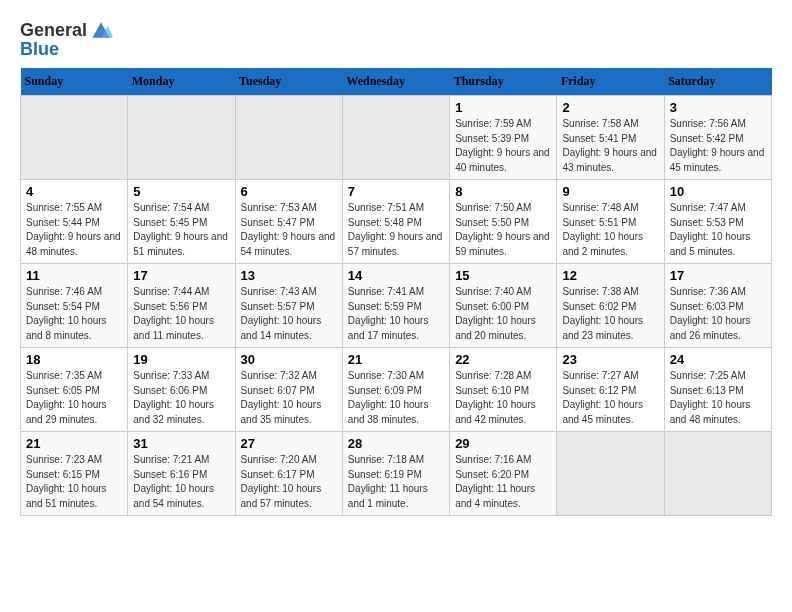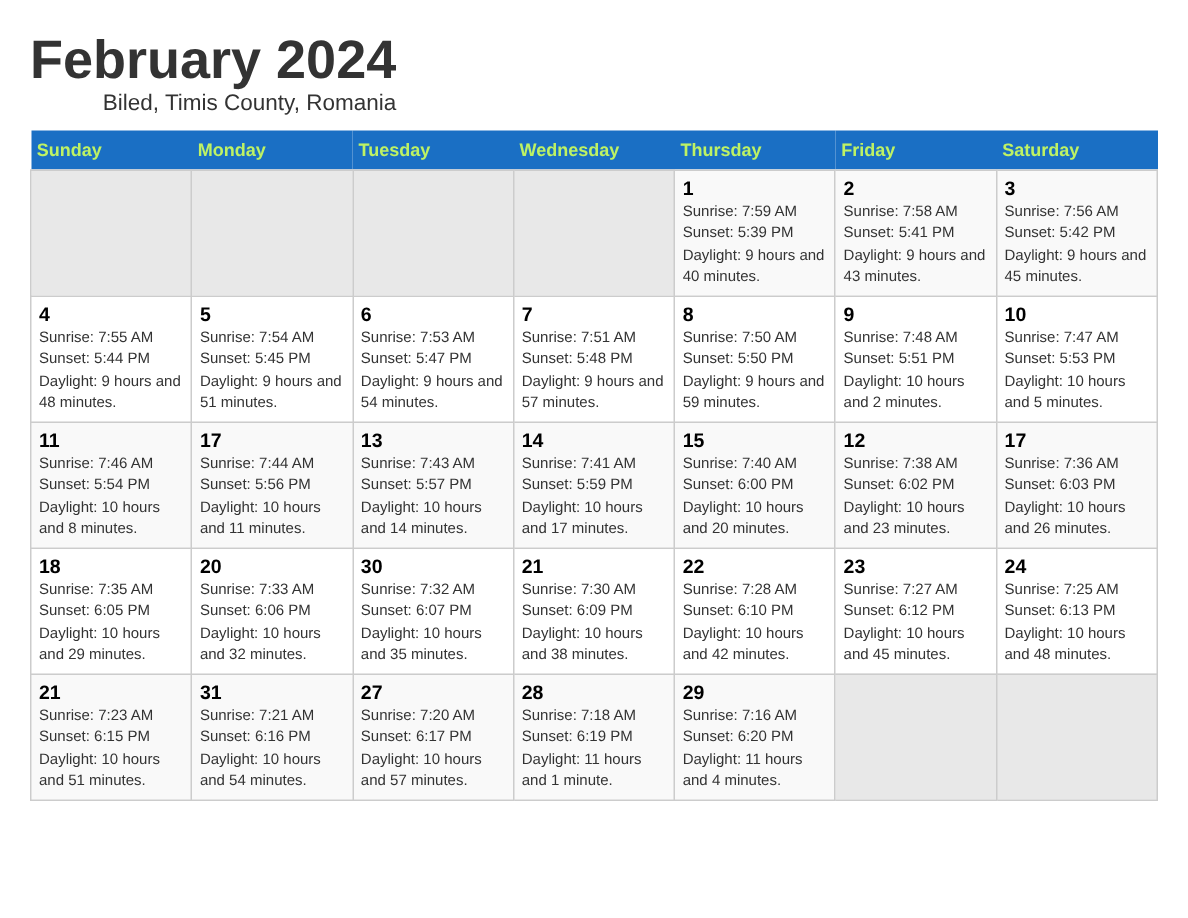--- a/index.html
+++ b/index.html
@@ -50,25 +50,26 @@
       font-size: 15px;
       color: #333;
     }
     table {
       width: 100%;
       border-collapse: collapse;
       font-size: 11px;
     }
     th {
       background-color: #1a6fc4;
-      color: #bef264;
+      color: #000000;
       padding: 6px 4px;
       text-align: left;
       font-size: 12px;
       font-weight: bold;
+      font-family: Liberation Serif, serif;
     }
     td {
       border: 1px solid #ccc;
       vertical-align: top;
       padding: 4px 5px;
       width: 107px;
       min-height: 80px;
       background: #fff;
     }
     tr:nth-child(odd) td {
@@ -91,23 +92,31 @@
       background: #e8e8e8 !important;
     }
     td.empty-cell {
       background: #e8e8e8 !important;
     }
   </style>
 </head>
 <body>
 
 <div class="header-section">
-  <div class="title-section">
-    <div class="month-title">February 2024</div>
-    <div class="location-title">Biled, Timis County, Romania</div>
+  <div class="logo">
+    <div style="display:flex;flex-direction:column;align-items:flex-start;">
+      <div style="display:flex;align-items:center;">
+        <span class="logo-text-general">General</span>
+        <svg class="logo-icon" viewBox="0 0 28 22" xmlns="http://www.w3.org/2000/svg">
+          <polygon points="4,20 14,2 24,20" fill="#1a6fc4" opacity="0.85"></polygon>
+          <polygon points="14,20 22,6 28,20" fill="#5aaee8" opacity="0.7"></polygon>
+        </svg>
+      </div>
+      <span class="logo-text-blue">Blue</span>
+    </div>
   </div>
 </div>
 
 <table>
   <thead>
     <tr>
     <th>Sunday</th>
         <th>Monday</th>
         <th>Tuesday</th>
         <th>Wednesday</th>
@@ -194,21 +203,21 @@
           <div class="day-number">17</div>
           <div class="day-info">Sunrise: 7:36 AM<br>Sunset: 6:03 PM<br>Daylight: 10 hours and 26 minutes.</div>
         </td>
       </tr>
       <tr>
         <td>
           <div class="day-number">18</div>
           <div class="day-info">Sunrise: 7:35 AM<br>Sunset: 6:05 PM<br>Daylight: 10 hours and 29 minutes.</div>
         </td>
         <td>
-          <div class="day-number">20</div>
+          <div class="day-number">19</div>
           <div class="day-info">Sunrise: 7:33 AM<br>Sunset: 6:06 PM<br>Daylight: 10 hours and 32 minutes.</div>
         </td>
         <td>
           <div class="day-number">30</div>
           <div class="day-info">Sunrise: 7:32 AM<br>Sunset: 6:07 PM<br>Daylight: 10 hours and 35 minutes.</div>
         </td>
         <td>
           <div class="day-number">21</div>
           <div class="day-info">Sunrise: 7:30 AM<br>Sunset: 6:09 PM<br>Daylight: 10 hours and 38 minutes.</div>
         </td>

